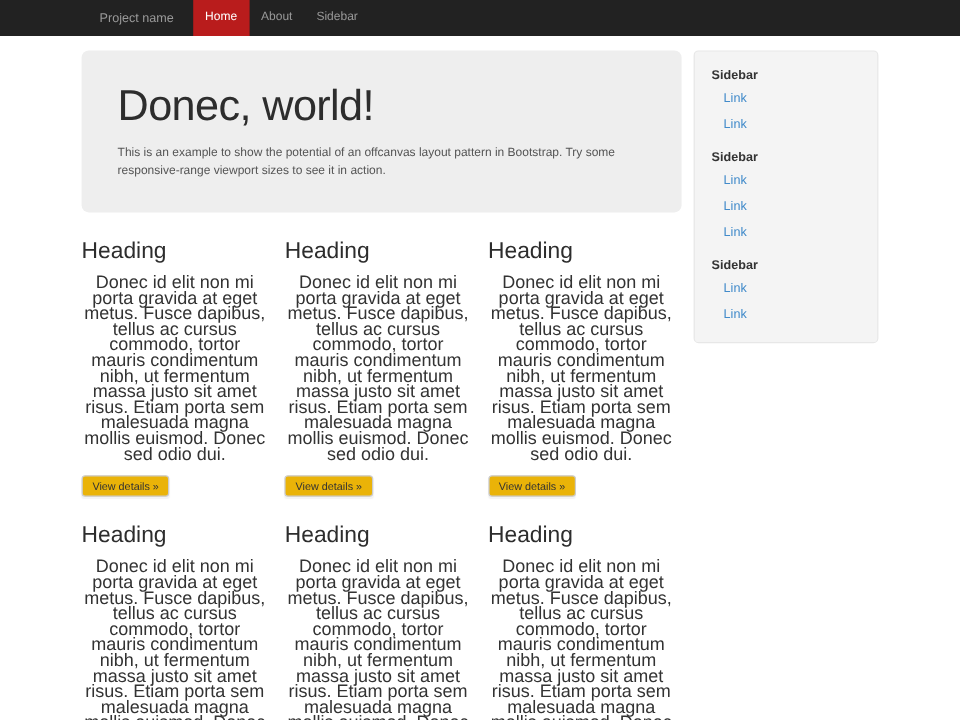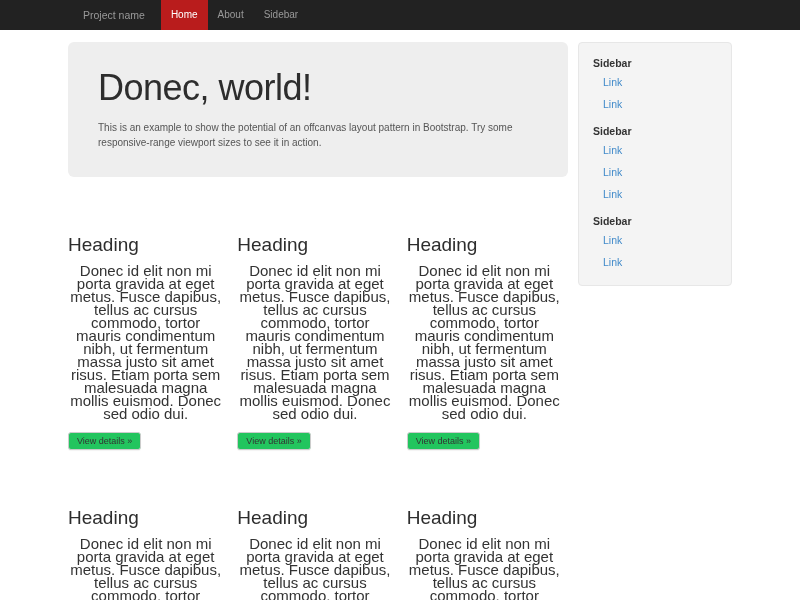--- a/index.html
+++ b/index.html
@@ -39,26 +39,26 @@
     margin: 0 0 12px; font-size: 36px; font-weight: 500;
     letter-spacing: -0.5px; color: #2d2d2d; line-height: 1.1;
   }
   .jumbotron p {
     margin: 0; font-size: 10px; line-height: 1.55;
     color: #555555; max-width: 420px;
   }
 
   
   .cards-row { display: flex; gap: 8px; margin-bottom: 16px; }
-  .card { flex: 1; min-width: 0; margin-top: 35px; }
+  .card { flex: 1; min-width: 0; }
   .card h2 { margin: 6px 0 8px; font-size: 19px; font-weight: 500; color: #2d2d2d; }
   .card p { margin: 0 0 10px; font-size: 15px; line-height: 13px; color: #333; padding-right: 6px; text-align: center; }
   .btn {
     display: inline-block; padding: 3px 8px; font-size: 9px; color: #333;
-    background: #22c55e; border: 1px solid #cccccc; border-radius: 3px;
+    background: #eab308; border: 1px solid #cccccc; border-radius: 3px;
     cursor: pointer; font-family: inherit; box-shadow: 0 1px 1px rgba(0,0,0,0.05);
   }
 
   
   .sidebar {
     background: #f4f4f4; border: 1px solid #e7e7e7; border-radius: 4px;
     padding: 12px 14px;
   }
   .sidebar-header { font-size: 10.5px; color: #333; margin: 10px 0 2px; font-weight: bold; }
   .sidebar-group:first-child .sidebar-header { margin-top: 2px; }

